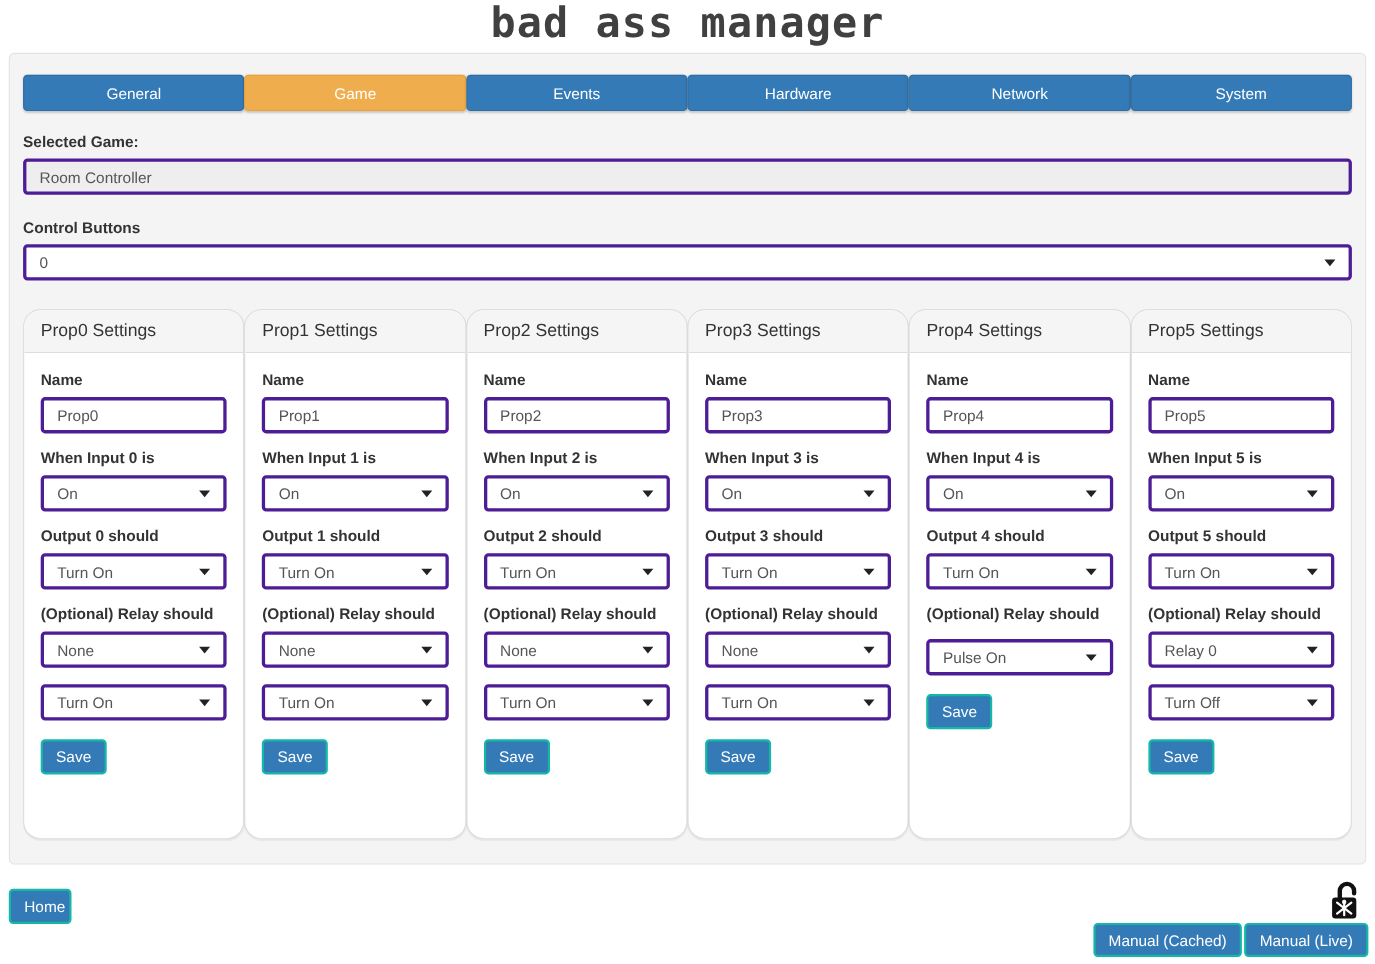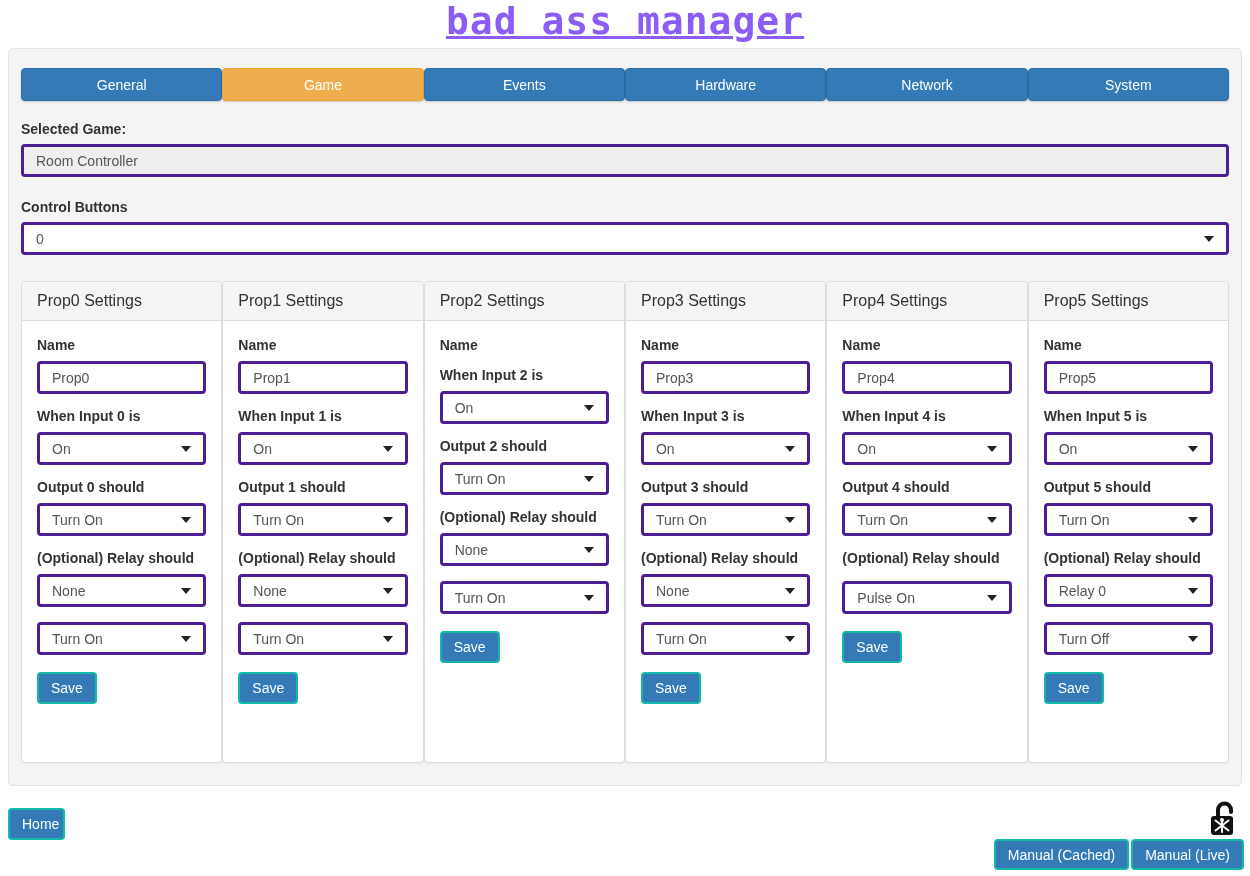--- a/index.html
+++ b/index.html
@@ -1,23 +1,23 @@
 <!DOCTYPE html>
 <html><head>
 <meta charset="utf-8">
 <style>
   * { box-sizing: border-box; margin: 0; padding: 0; }
   html, body { width: 1250px; height: 876px; overflow: hidden; background: #fff;
     font-family: "Liberation Sans", sans-serif; }
 
   
   .app-title {
-    text-align: center; color: #8b5cf6; font-weight: bold;
+    text-align: center; color: #404040; font-weight: bold;
     font-family: "DejaVu Sans Mono", monospace;
-    font-size: 38px; line-height: 42px; letter-spacing: 1px; height: 44px; text-decoration: underline;
+    font-size: 38px; line-height: 42px; letter-spacing: 1px; height: 44px;
   }
 
   
   .well {
     margin: 4px 8px 0 8px; background: #f4f4f4;
     border: 1px solid #e3e3e3; border-radius: 5px;
     padding: 19px 12px 40px 12px; height: 738px;
   }
 
   .grid6 { display: grid; grid-template-columns: repeat(6, 1fr); }
@@ -49,21 +49,21 @@
   }
   .caret {
     width: 0; height: 0; flex: 0 0 auto;
     border-left: 5px solid transparent; border-right: 5px solid transparent;
     border-top: 6px solid #222;
   }
 
   
   .panels { margin-top: 26px; }
   .panel {
-    background: #fff; border: 1px solid #ddd; border-radius: 4px;
+    background: #fff; border: 1px solid #ddd; border-radius: 16px;
     height: 482px; overflow: hidden;
     box-shadow: 0 1px 1px rgba(0,0,0,.05);
   }
   .panel-heading {
     background: #f5f5f5; border-bottom: 1px solid #ddd;
     padding: 10px 15px; font-size: 16px; color: #333;
     border-radius: 3px 3px 0 0;
   }
   .panel-body { padding: 2px 15px 15px 15px; }
   .panel-body .field-label { margin: 14px 0 8px 0; }
@@ -171,20 +171,21 @@
           <span class="caret"></span>
         </div>
         <button class="btn-primary save-btn">Save</button>
       </div>
     </div>
 
     <div class="panel">
       <div class="panel-heading">Prop2 Settings</div>
       <div class="panel-body">
         <div class="field-label">Name</div>
+        <input class="text-input" value="Prop2" style="">
         <div class="field-label">When Input 2 is</div>
         <div class="fake-select">
           <span>On</span>
           <span class="caret"></span>
         </div>
         <div class="field-label">Output 2 should</div>
         <div class="fake-select">
           <span>Turn On</span>
           <span class="caret"></span>
         </div>

